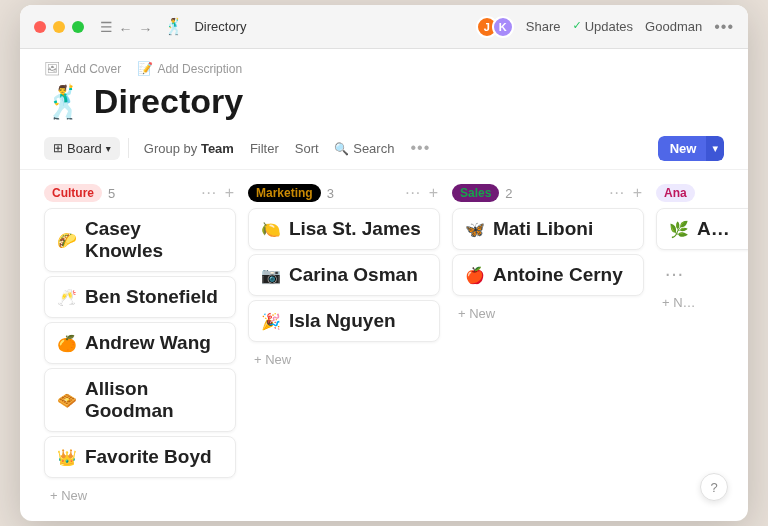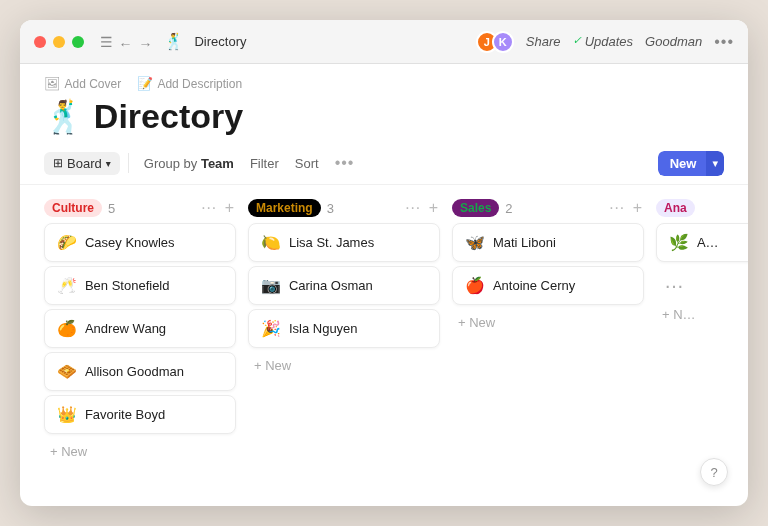--- a/index.html
+++ b/index.html
@@ -88,21 +88,20 @@
       margin-left: -6px;
     }
     .avatar-circle:first-child { margin-left: 0; }
     .titlebar-action {
       font-size: 13px;
       color: #555;
       cursor: pointer;
       display: flex;
       align-items: flex-start;
       gap: 3px;
-      font-style: italic;
     }
     .titlebar-action .check { color: #22c55e; font-size: 11px; }
     .titlebar-dots {
       font-size: 16px;
       color: #888;
       cursor: pointer;
       letter-spacing: 1px;
     }
     .page-header {
       padding: 12px 24px 0 24px;
@@ -265,21 +264,21 @@
       padding: 9px 12px;
       display: flex;
       align-items: center;
       gap: 8px;
       font-size: 13px;
       color: #222;
       cursor: pointer;
       box-shadow: 0 1px 3px rgba(0,0,0,0.05);
     }
     .card-emoji { font-size: 16px; }
-    .card-name { font-size: 13px; font-weight: 400; color: #222; }
+    .card-name { font-size: 19px; font-weight: 700; color: #222; }
     .add-new-row {
       display: flex;
       align-items: center;
       gap: 5px;
       font-size: 13px;
       color: #aaa;
       cursor: pointer;
       padding: 4px 6px;
       border-radius: 6px;
       margin-top: 2px;
@@ -366,20 +365,24 @@
         <span class="board-icon">⊞</span>
         <span>Board</span>
         <span style="font-size:10px;">▾</span>
       </button>
       <div class="toolbar-divider"></div>
       <button class="toolbar-btn">
         <span>Group by</span> <strong>Team</strong>
       </button>
       <button class="toolbar-btn">Filter</button>
       <button class="toolbar-btn">Sort</button>
+      <button class="toolbar-btn">
+        <span class="search-icon">🔍</span>
+        <span>Search</span>
+      </button>
       <button class="toolbar-btn more-dots">•••</button>
       <div class="toolbar-spacer"></div>
       <div class="new-btn-group">
         <button class="new-btn">New</button>
         <button class="new-btn-caret">▾</button>
       </div>
     </div>
 
     <div class="columns-area" id="columns-area">
     <div class="column">

